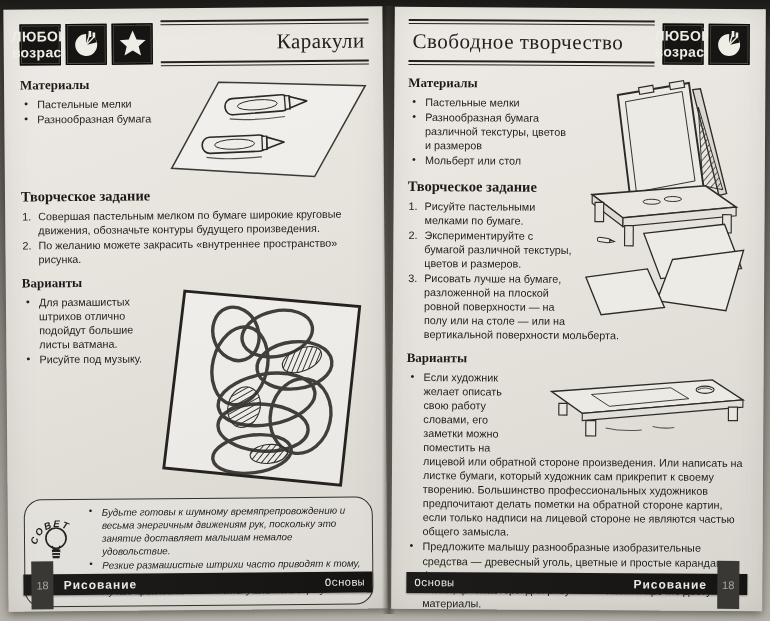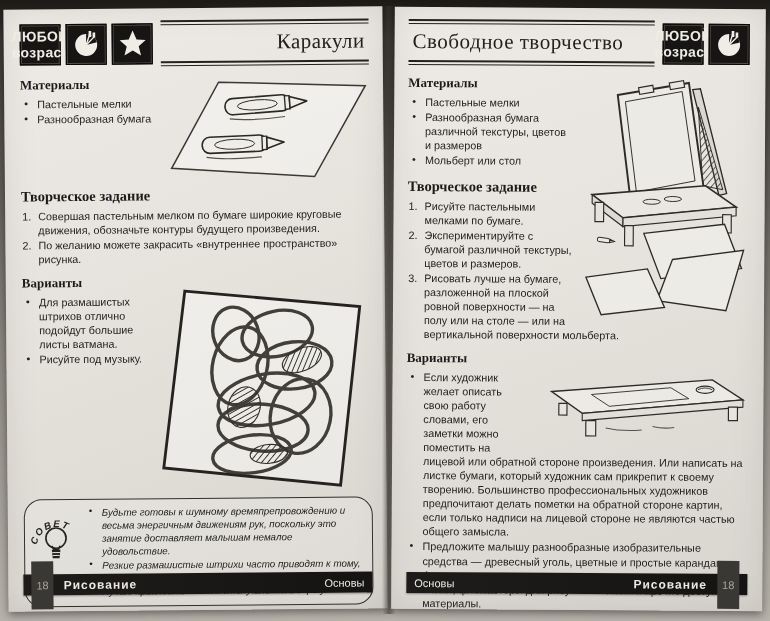--- a/index.html
+++ b/index.html
@@ -67,21 +67,21 @@
   .bulb { flex:0 0 50px; }
 
   
   .footer {
     position:absolute; left:15px; right:15px; bottom:16px; height:21px;
     background:linear-gradient(90deg,#1d1c1a,#151413); color:#ece9e3;
     display:flex; align-items:center; padding:0 8px; gap:10px;
     box-shadow:0 1px 2px rgba(0,0,0,.35);
   }
   .footer .sec { font-weight:bold; font-size:12px; letter-spacing:1px; }
-  .footer .chap { font-size:11px; }
+  .footer .chap { font-size:11px;font-family:Liberation Mono, monospace; }
   .footer .pg { font-size:11px; color:#a8a49d; background:#3a3834; padding:18px 5px; }
   .spring { flex:1 1 auto; }
 </style>
 </head>
 <body>
 
 <div class="photo">
 
   <div class="page page-left">
 

